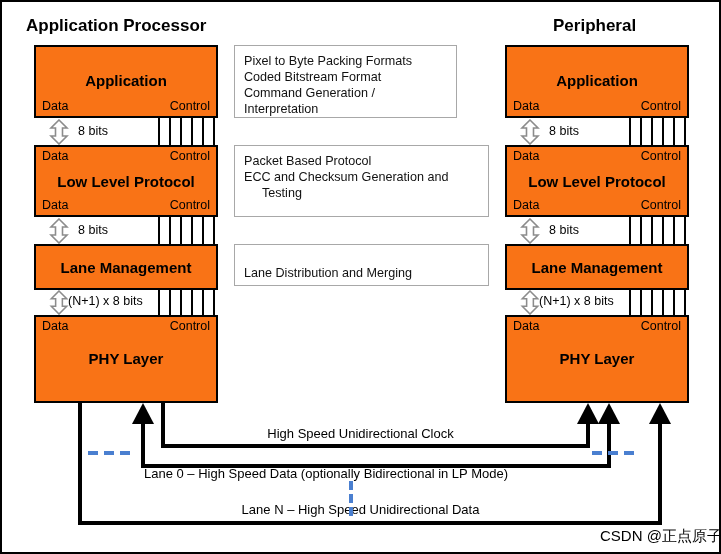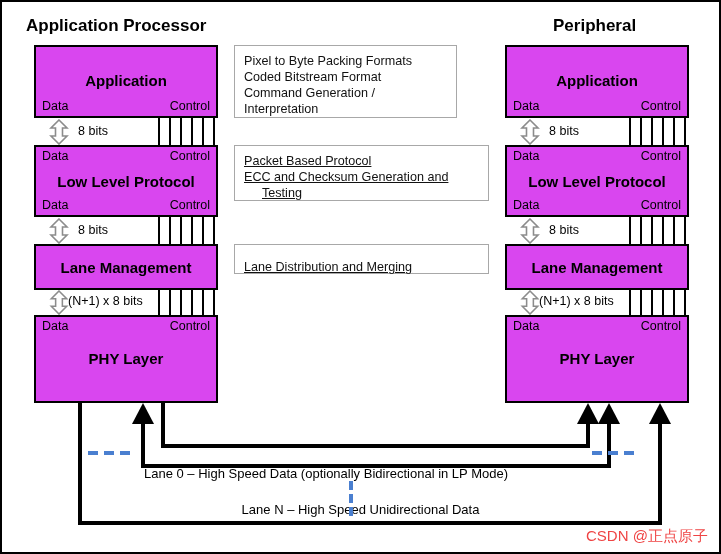--- a/index.html
+++ b/index.html
@@ -3,21 +3,21 @@
 <meta charset="utf-8">
 <style>
   html,body{margin:0;padding:0;background:#fff;}
   body{font-family:"Liberation Sans","DejaVu Sans",sans-serif;}
   #stage{position:relative;width:721px;height:554px;background:#fff;overflow:hidden;}
   #frame{position:absolute;left:0;top:0;width:721px;height:554px;border:2px solid #000;box-sizing:border-box;}
 
   .col-title{position:absolute;font-weight:bold;font-size:17px;color:#000;white-space:nowrap;}
 
   
-  .sbox{position:absolute;box-sizing:border-box;border:2.5px solid #000;background:#d946ef;}
+  .sbox{position:absolute;box-sizing:border-box;border:2.5px solid #000;background:#f97316;}
   .sbox .big{position:absolute;left:0;right:0;text-align:center;font-weight:bold;font-size:15px;color:#000;}
   .port{position:absolute;font-size:12.5px;color:#000;white-space:nowrap;}
   .port.l{left:6px;}
   .port.r{right:6px;}
 
   
   .mbox{position:absolute;box-sizing:border-box;border:1px solid #a8a8a8;background:#fff;
         font-size:12.6px;line-height:16px;color:#111;padding:7px 9px;}
   .mbox .ind{padding-left:18px;}
 
@@ -29,22 +29,22 @@
   .bus{position:absolute;}
   .bus i{position:absolute;top:0;bottom:0;width:2px;background:#000;}
 
   
   .ln{position:absolute;background:#000;}
   .arw{position:absolute;}
 
   
   .bdash{position:absolute;background:#4a7fd0;}
 
-  .wm{position:absolute;font-size:15px;color:#ef4444;white-space:nowrap;
-      font-family:"Liberation Sans","DejaVu Sans",sans-serif;}
+  .wm{position:absolute;font-size:15px;color:#000000;white-space:nowrap;
+      font-family:"Liberation Sans","DejaVu Sans",sans-serif;margin-left:14px;}
   .conlbl{position:absolute;font-size:13px;color:#000;white-space:nowrap;text-align:center;}
 </style>
 </head>
 <body>
 
 <div id="stage">
   <div id="frame"></div>
 
   <div class="col-title" style="left:26px;top:16px;">Application Processor</div>
   <div class="col-title" style="left:553px;top:16px;">Peripheral</div>
@@ -96,27 +96,27 @@
     <div class="port r" style="top:2px;">Control</div>
     <div class="big" style="top:33px;">PHY Layer</div>
   </div>
 
   <div class="mbox" style="left:234px;top:45px;width:223px;height:73px;">
     <div>Pixel to Byte Packing Formats</div>
     <div>Coded Bitstream Format</div>
     <div>Command Generation / Interpretation</div>
   </div>
 
-  <div class="mbox" style="left:234px;top:145px;width:255px;height:56px;text-decoration:underline;">
+  <div class="mbox" style="left:234px;top:145px;width:255px;height:72px;">
     <div>Packet Based Protocol</div>
     <div>ECC and Checksum Generation and</div>
     <div class="ind">Testing</div>
   </div>
 
-  <div class="mbox" style="left:234px;top:244px;width:255px;height:30px;padding-top:14px;text-decoration:underline;">
+  <div class="mbox" style="left:234px;top:244px;width:255px;height:42px;padding-top:20px;">
     <div>Lane Distribution and Merging</div>
   </div>
 
 
   <div class="dblarrow" style="left:48px;top:119px;">
     <svg width="22" height="26" viewBox="0 0 22 26">
       <polygon points="11,1 19,9 14.5,9 14.5,17 19,17 11,25 3,17 7.5,17 7.5,9 3,9" fill="#fff" stroke="#8c8c8c" stroke-width="1.6"></polygon>
     </svg>
   </div>
   <div class="bitlbl" style="left:78px;top:124px;">8 bits</div>
@@ -205,20 +205,21 @@
   </div>
 
   <div class="ln" style="left:161px;top:403px;width:4px;height:45px;"></div>
   <div class="ln" style="left:161px;top:444px;width:429px;height:4px;"></div>
   <div class="ln" style="left:586px;top:420px;width:4px;height:28px;"></div>
   <div class="arw" style="left:576px;top:403px;">
     <svg width="24" height="22" viewBox="0 0 24 22">
         <polygon points="12,0 23,21 1,21" fill="#000"></polygon>
       </svg>
   </div>
+  <div class="conlbl" style="left:0;top:426px;width:721px;">High Speed Unidirectional Clock</div>
 
   <div class="arw" style="left:131px;top:403px;">
     <svg width="24" height="22" viewBox="0 0 24 22">
         <polygon points="12,0 23,21 1,21" fill="#000"></polygon>
       </svg>
   </div>
   <div class="ln" style="left:141px;top:420px;width:4px;height:48px;"></div>
   <div class="ln" style="left:141px;top:464px;width:470px;height:4px;"></div>
   <div class="ln" style="left:607px;top:420px;width:4px;height:48px;"></div>
   <div class="arw" style="left:597px;top:403px;">

